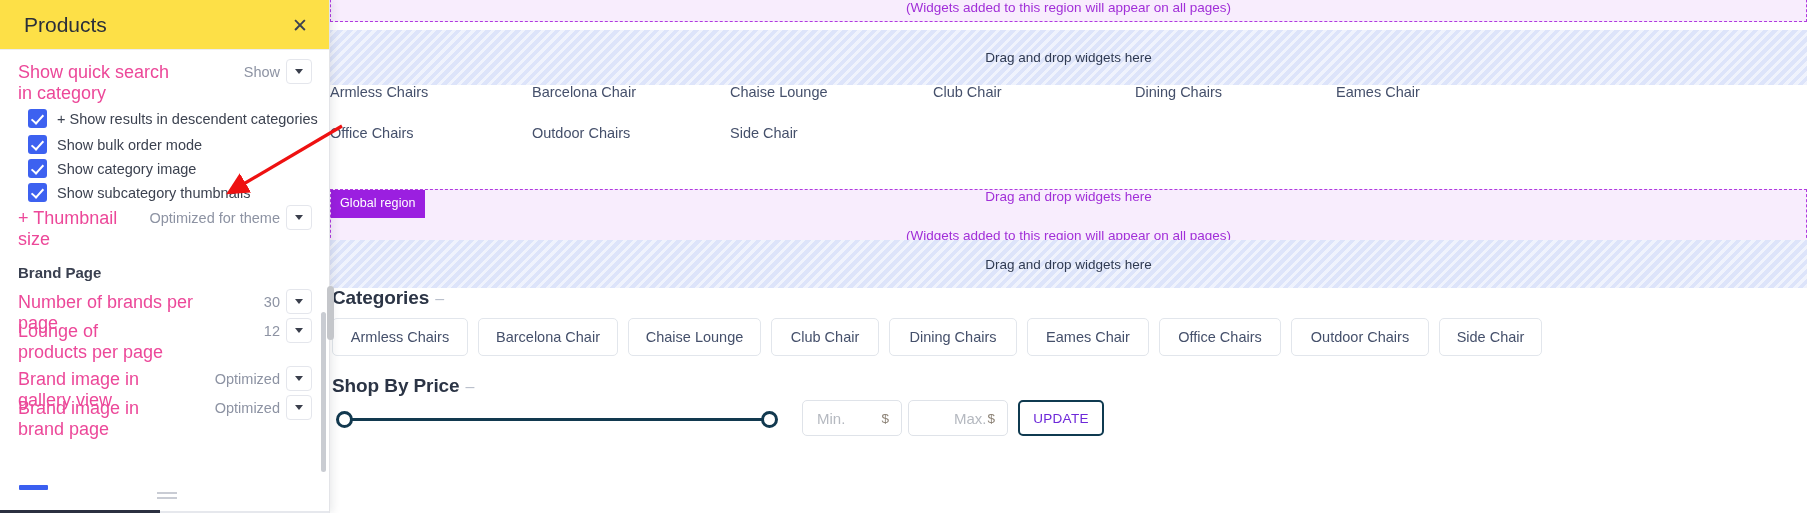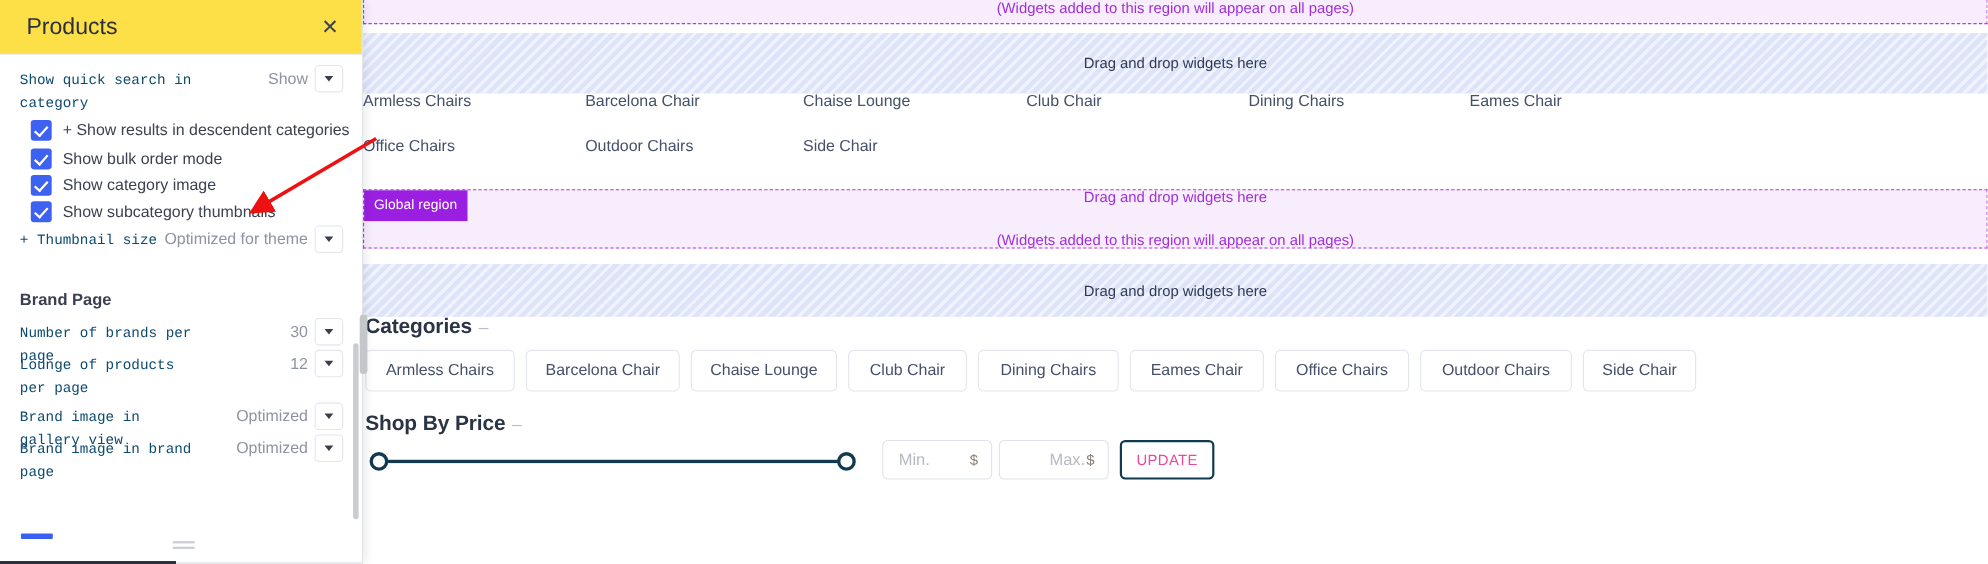--- a/index.html
+++ b/index.html
@@ -99,21 +99,21 @@
     position: absolute; top: 400px; height: 36px;
     border: 1px solid #dfe3e9; border-radius: 5px; background: #ffffff;
     display: flex; align-items: center; justify-content: space-between;
     padding: 0 12px 0 14px;
   }
   .price-input .ph { color: #b5b9c0; font-size: 15px; }
   .price-input .cur { color: #8d8377; font-size: 13.5px; }
   #update-btn {
     position: absolute; top: 400px; left: 688px; width: 86px; height: 36px;
     border: 2px solid #0f3a50; border-radius: 5px; background: #ffffff;
-    color: #ec4899; font-size: 13.5px; letter-spacing: 0.3px;
+    color: #6d28d9; font-size: 13.5px; letter-spacing: 0.3px;
     display: flex; align-items: center; justify-content: center;
   }
 
   
   #page-scrollbar {
     position: absolute; left: 326px; top: 0; width: 9px; height: 513px;
     background: transparent; z-index: 6;
   }
   #page-scrollbar .thumb {
     position: absolute; left: 1px; top: 286px; width: 7px; height: 54px;
@@ -142,21 +142,21 @@
     display: flex; align-items: center; justify-content: center;
     font-size: 19px; line-height: 1;
   }
   #panel-body { position: relative; height: 463px; }
 
   .row {
     position: absolute; left: 18px; width: 294px;
     display: flex; align-items: flex-start;
   }
   .row-label {
-    font-size: 13px; color: #0c4a6e; line-height: 21px; font-family: Liberation Mono, monospace;
+    font-size: 18px; color: #ec4899; line-height: 21px;
   }
   .row-value {
     position: absolute; right: 32px; top: 0;
     font-size: 14.5px; color: #8d93a3; text-align: right;
     white-space: nowrap; line-height: 21px;
   }
   .caret-box {
     position: absolute; right: 0; top: -3px;
     width: 26px; height: 25px; border: 1px solid #e4e6ec;
     border-radius: 4px; background: #fff;
@@ -231,21 +231,21 @@
       <span class="cat-link" style="left:202px; top:6px;">Barcelona Chair</span>
       <span class="cat-link" style="left:400px; top:6px;">Chaise Lounge</span>
       <span class="cat-link" style="left:603px; top:6px;">Club Chair</span>
       <span class="cat-link" style="left:805px; top:6px;">Dining Chairs</span>
       <span class="cat-link" style="left:1006px;top:6px;">Eames Chair</span>
       <span class="cat-link" style="left:0px;   top:47px;">Office Chairs</span>
       <span class="cat-link" style="left:202px; top:47px;">Outdoor Chairs</span>
       <span class="cat-link" style="left:400px; top:47px;">Side Chair</span>
     </div>
 
-    <div class="region region-global" style="top:172px; height:54px;gap:20px;">
+    <div class="region region-global" style="top:189px; height:54px;gap:20px;">
       <div class="global-badge">Global region</div>
       <div class="rg-line">Drag and drop widgets here</div>
       <div class="rg-line">(Widgets added to this region will appear on all pages)</div>
     </div>
 
     <div class="region region-drop" style="top:240px; height:48px;">
       <span>Drag and drop widgets here</span>
     </div>
 
     <div class="sec-head" style="left:2px; top:287px;">

